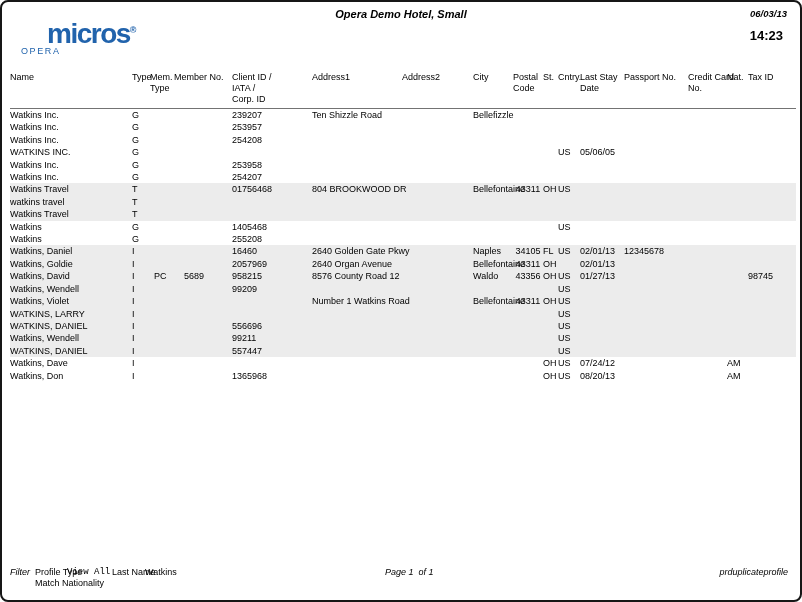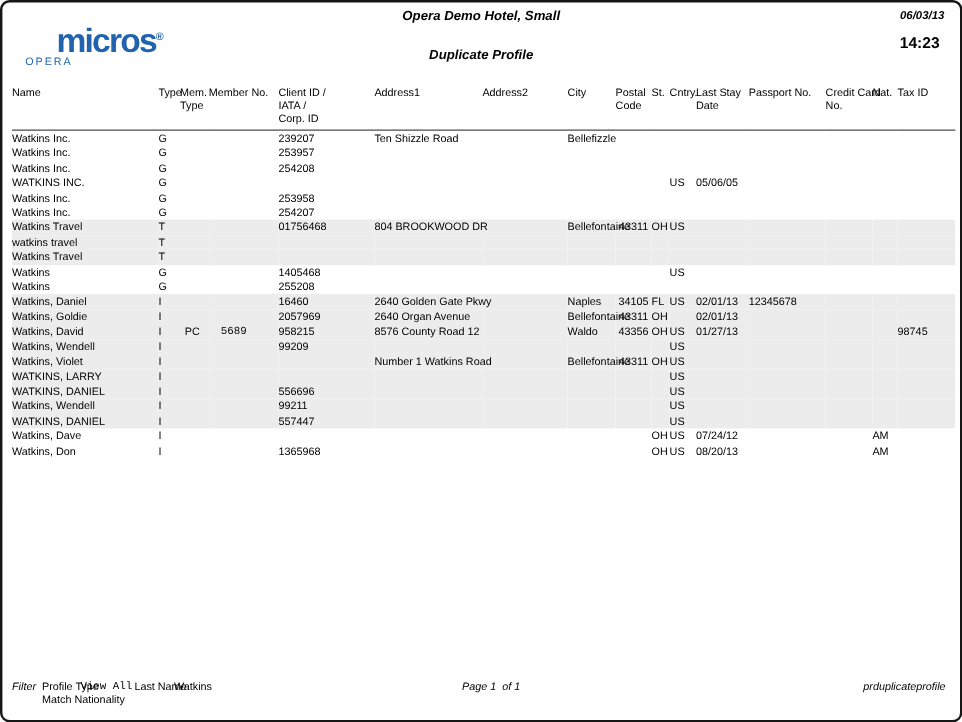--- a/index.html
+++ b/index.html
@@ -24,21 +24,21 @@
   col.c4{width:80px}col.c5{width:90px}col.c6{width:71px}col.c7{width:40px}
   col.c8{width:30px}col.c9{width:15px}col.c10{width:22px}col.c11{width:44px}
   col.c12{width:64px}col.c13{width:39px}col.c14{width:21px}col.c15{width:48px}
   th,td{font-size:9px;font-weight:normal;text-align:left;padding:0;white-space:pre;}
   thead th{vertical-align:top;border-bottom:1px solid #737373;padding-bottom:3px;}
   thead th div{line-height:11px;}
   tbody td{height:12.4px;line-height:12.4px;vertical-align:middle;overflow:visible;}
   tbody tr.shaded{background:#ECECEC;}
   tbody td:nth-child(9){text-align:center;}
   tbody td:nth-child(3){padding-left:4px;}
-  tbody td:nth-child(4){padding-left:10px;font-family:Liberation Mono, monospace;}
+  tbody td:nth-child(4){padding-left:10px;}
   
   .report-footer span{position:absolute;font-size:9px;white-space:pre;}
   .f-filter{left:8px;top:565px;font-style:italic;}
   .f-ptl{left:33px;top:565px;}
   .f-ptv{left:65px;top:565px;font-family:Liberation Mono, monospace;}
   .f-lnl{left:110px;top:565px;}
   .f-lnv{left:143px;top:565px;}
   .f-match{left:33px;top:576px;}
   .f-page{left:383px;top:565px;font-style:italic;}
   .f-rid{right:12px;top:565px;font-style:italic;text-align:right;left:auto;}
@@ -47,21 +47,20 @@
 <body>
 
 <div class="page">
 
   <div class="logo">
     <div class="logo-main"><span>micros</span><sup>®</sup></div>
     <div class="logo-sub">OPERA</div>
   </div>
 
   <div class="hotel-name">Opera Demo Hotel, Small</div>
-  <div class="report-title">Duplicate Profile</div>
   <div class="report-date">06/03/13</div>
   <div class="report-time">14:23</div>
 
   <table class="report">
     <colgroup>
       <col class="c0">
         <col class="c1">
         <col class="c2">
         <col class="c3">
       <col class="c4">

